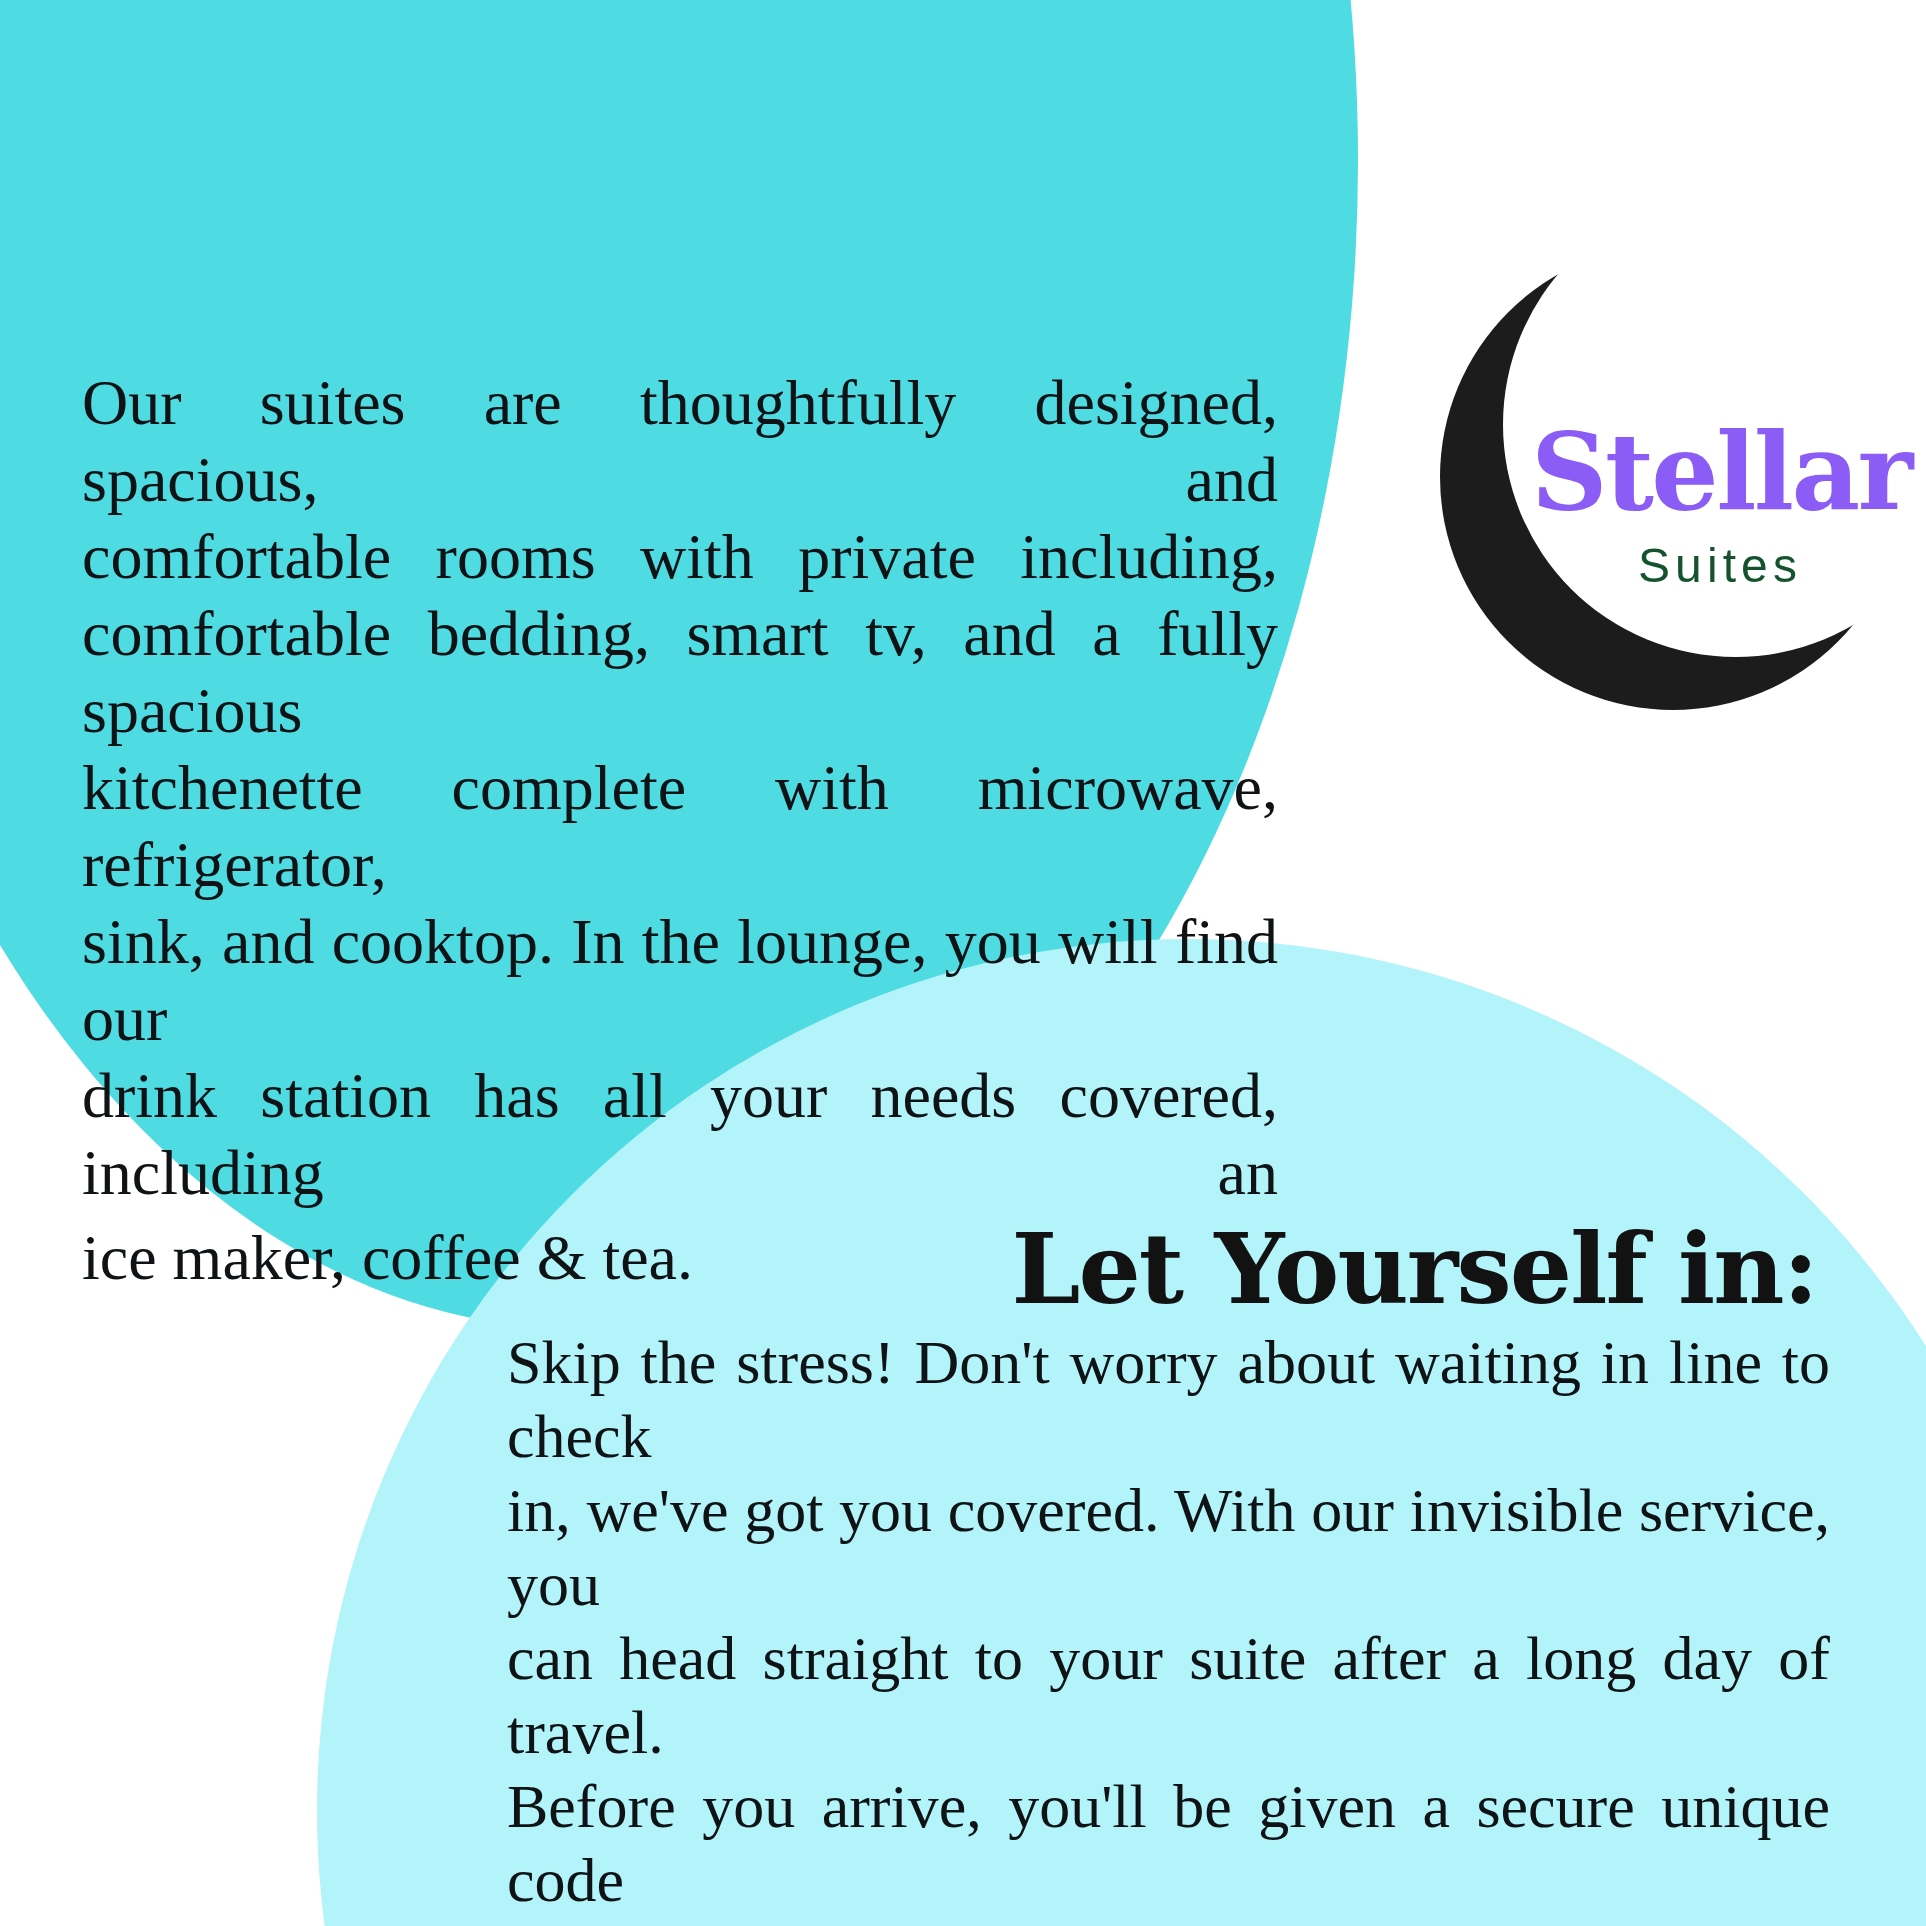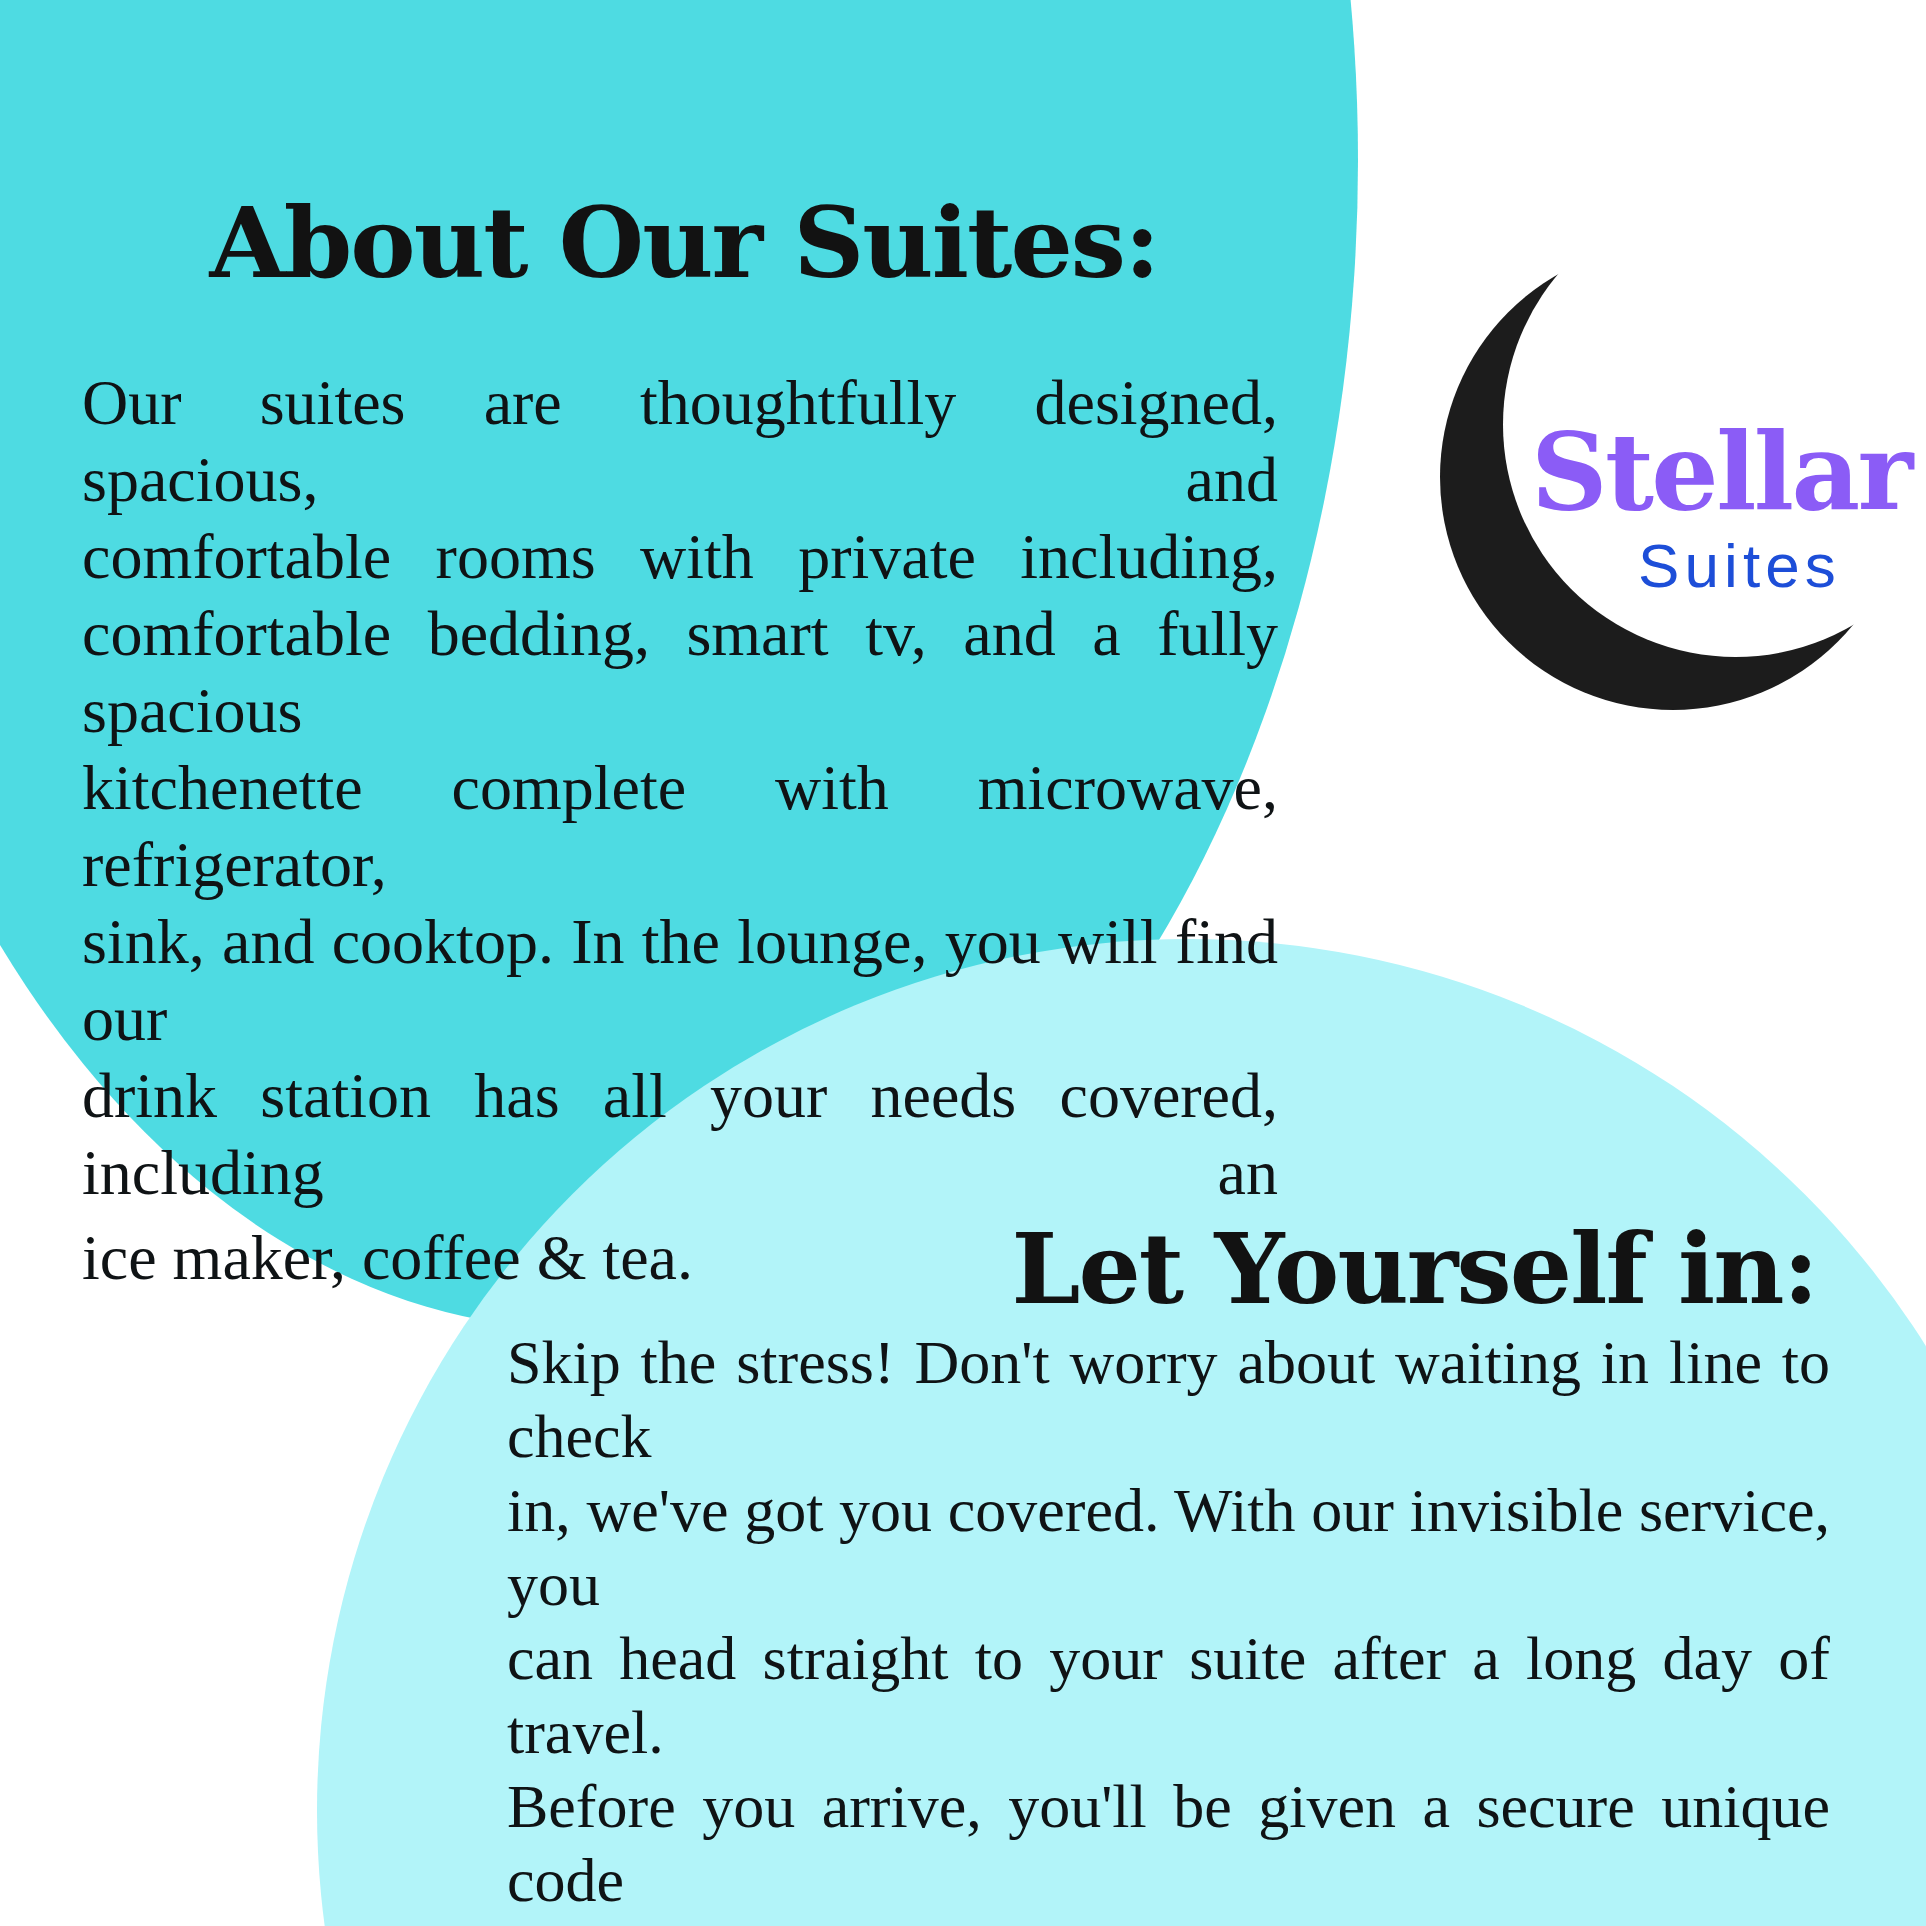--- a/index.html
+++ b/index.html
@@ -84,35 +84,34 @@
     font-weight: bold;
     font-size: 106px; line-height: 106px;
     letter-spacing: -2.6px;
     color: #8b5cf6;
     white-space: nowrap;
   }
   #logo-secondary {
     position: absolute; left: 226px; top: 350px;
     font-family: "Liberation Sans", sans-serif;
     font-weight: normal;
-    font-size: 62px; line-height: 71px;
+    font-size: 48px; line-height: 71px;
     letter-spacing: 5.1px;
-    color: #1d4ed8;
+    color: #14532d;
     white-space: nowrap;
   }
 </style>
 </head>
 <body>
 
 <div id="canvas">
 
   <div id="teal-blob" class="shape"></div>
   <div id="light-circle" class="shape"></div>
 
-  <div id="about-heading" class="heading">About Our Suites:</div>
 
   <div id="about-paragraph" class="para">
       <div class="jline">Our suites are thoughtfully designed, spacious, and</div>
       <div class="jline">comfortable rooms with private including,</div>
       <div class="jline">comfortable bedding, smart tv, and a fully spacious</div>
       <div class="jline">kitchenette complete with microwave, refrigerator,</div>
       <div class="jline">sink, and cooktop. In the lounge, you will find our</div>
       <div class="jline">drink station has all your needs covered, including an</div>
       <div class="jline last">ice maker, coffee &amp; tea.</div>
     </div>

